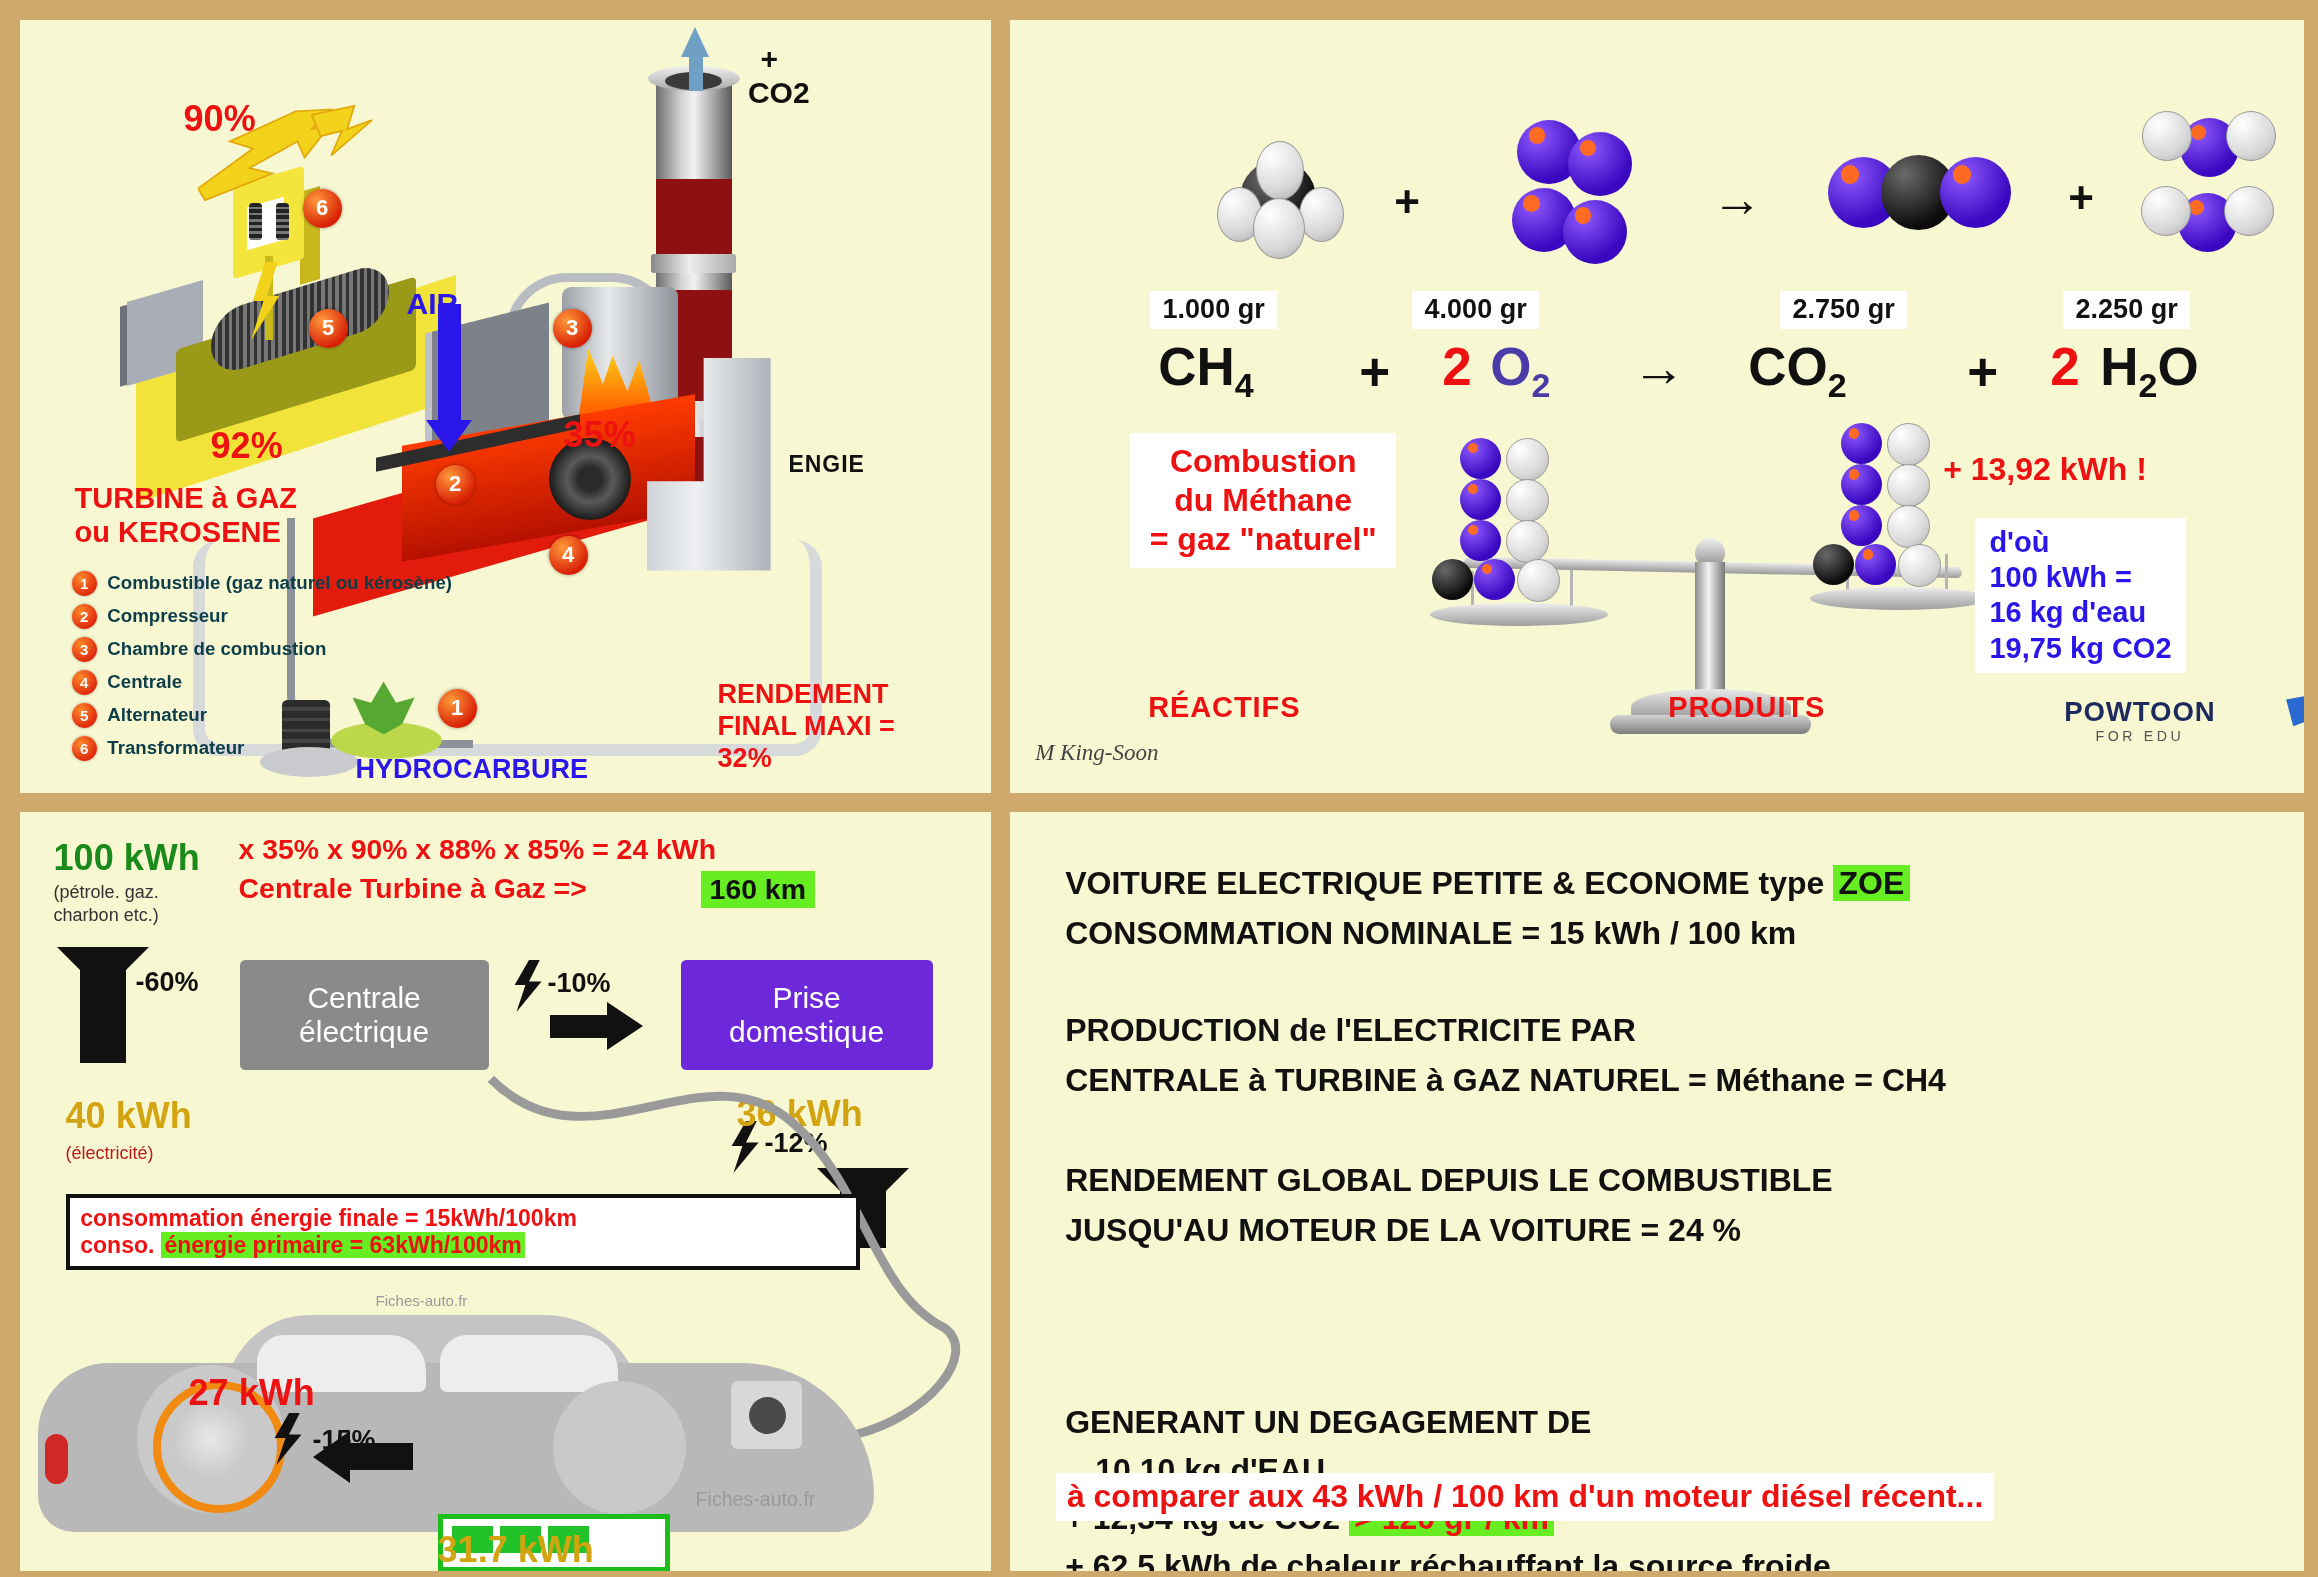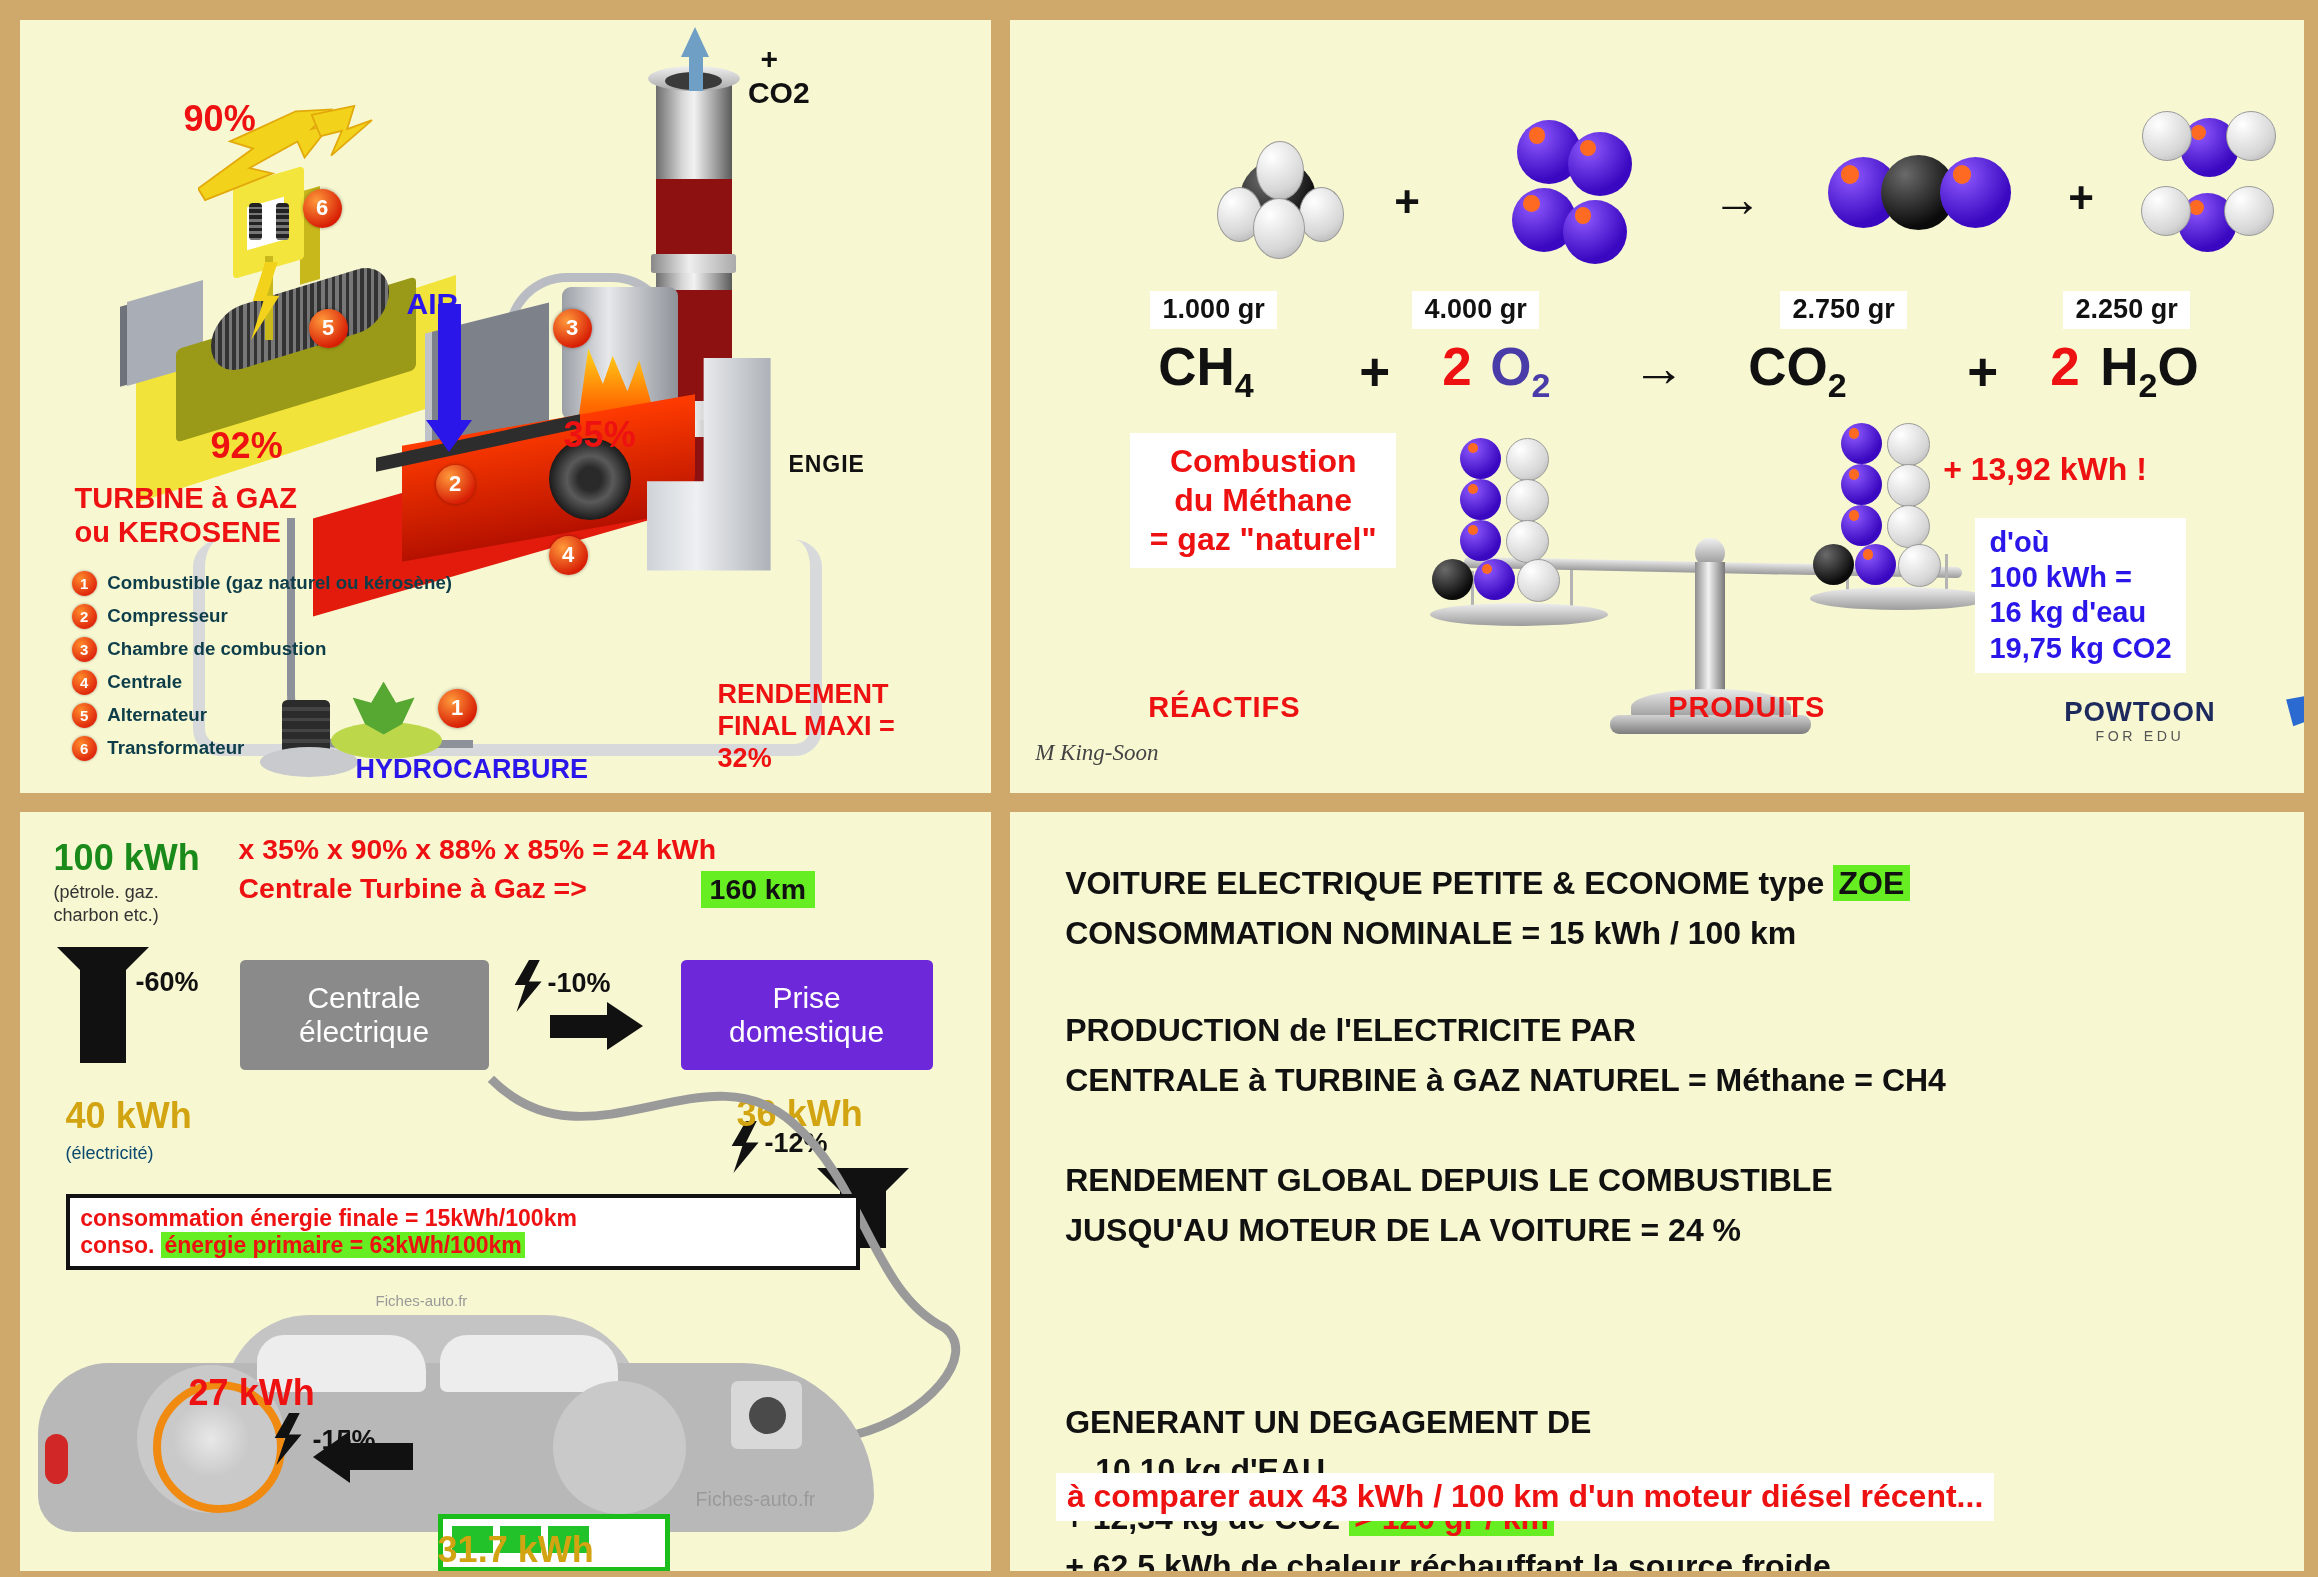--- a/index.html
+++ b/index.html
@@ -156,21 +156,21 @@
   #p3 .km160{left:681px;top:59px;font-size:28.4px;font-weight:bold;color:#111;background:#66ee22;padding:1.8px 9px;}
   #p3 .minus60{left:116px;top:155px;font-size:27px;font-weight:bold;color:#111;}
   #p3 .box-centrale{left:220px;top:148px;width:249px;height:110px;background:#8a8a8a;border-radius:5.3px;
     color:#fff;font-size:30px;display:flex;align-items:center;justify-content:center;text-align:center;line-height:1.15;}
   #p3 .box-prise{left:661px;top:148px;width:252px;height:110px;background:#6d28d9;border-radius:5.3px;
     color:#fff;font-size:30px;display:flex;align-items:center;justify-content:center;text-align:center;line-height:1.15;}
   #p3 .m10{left:528px;top:156px;font-size:27px;font-weight:bold;color:#111;}
   #p3 .m12{left:745px;top:316px;font-size:27px;font-weight:bold;color:#111;}
   #p3 .m15{left:293px;top:613px;font-size:27px;font-weight:bold;color:#111;}
   #p3 .v40{left:46px;top:283px;font-size:36px;font-weight:bold;color:#d3a411;}
-  #p3 .v40s{left:46px;top:331px;font-size:18px;color:#0c4a6e;}
+  #p3 .v40s{left:46px;top:331px;font-size:18px;color:#b91c1c;}
   #p3 .v36{left:717px;top:281px;font-size:36px;font-weight:bold;color:#d3a411;}
   #p3 .v27{left:169px;top:560px;font-size:36px;font-weight:bold;color:#ee1111;}
   #p3 .v317{left:418px;top:717px;font-size:36px;font-weight:bold;color:#d3a411;}
   #p3 .consbox{left:46px;top:382px;width:765px;border:4.4px solid #111;background:#fff;padding:7.1px 10.7px;}
   #p3 .consbox .l1{font-size:23px;font-weight:bold;color:#ee1111;}
   #p3 .consbox .l2{font-size:23px;font-weight:bold;color:#ee1111;}
   #p3 .consbox .l2 .hl2{background:#66ee22;color:#ee1111;padding:0 3.6px;}
   #p3 .fa1{left:356px;top:480px;font-size:15px;color:#9a9a9a;}
   #p3 .fa2{left:676px;top:676px;font-size:19.6px;color:#9a9a9a;}
 

